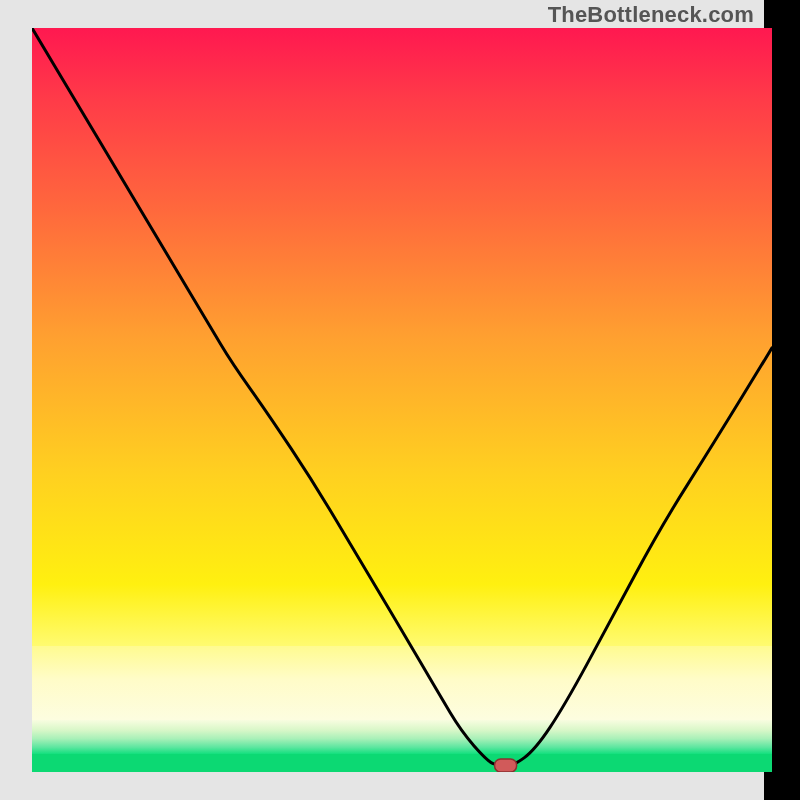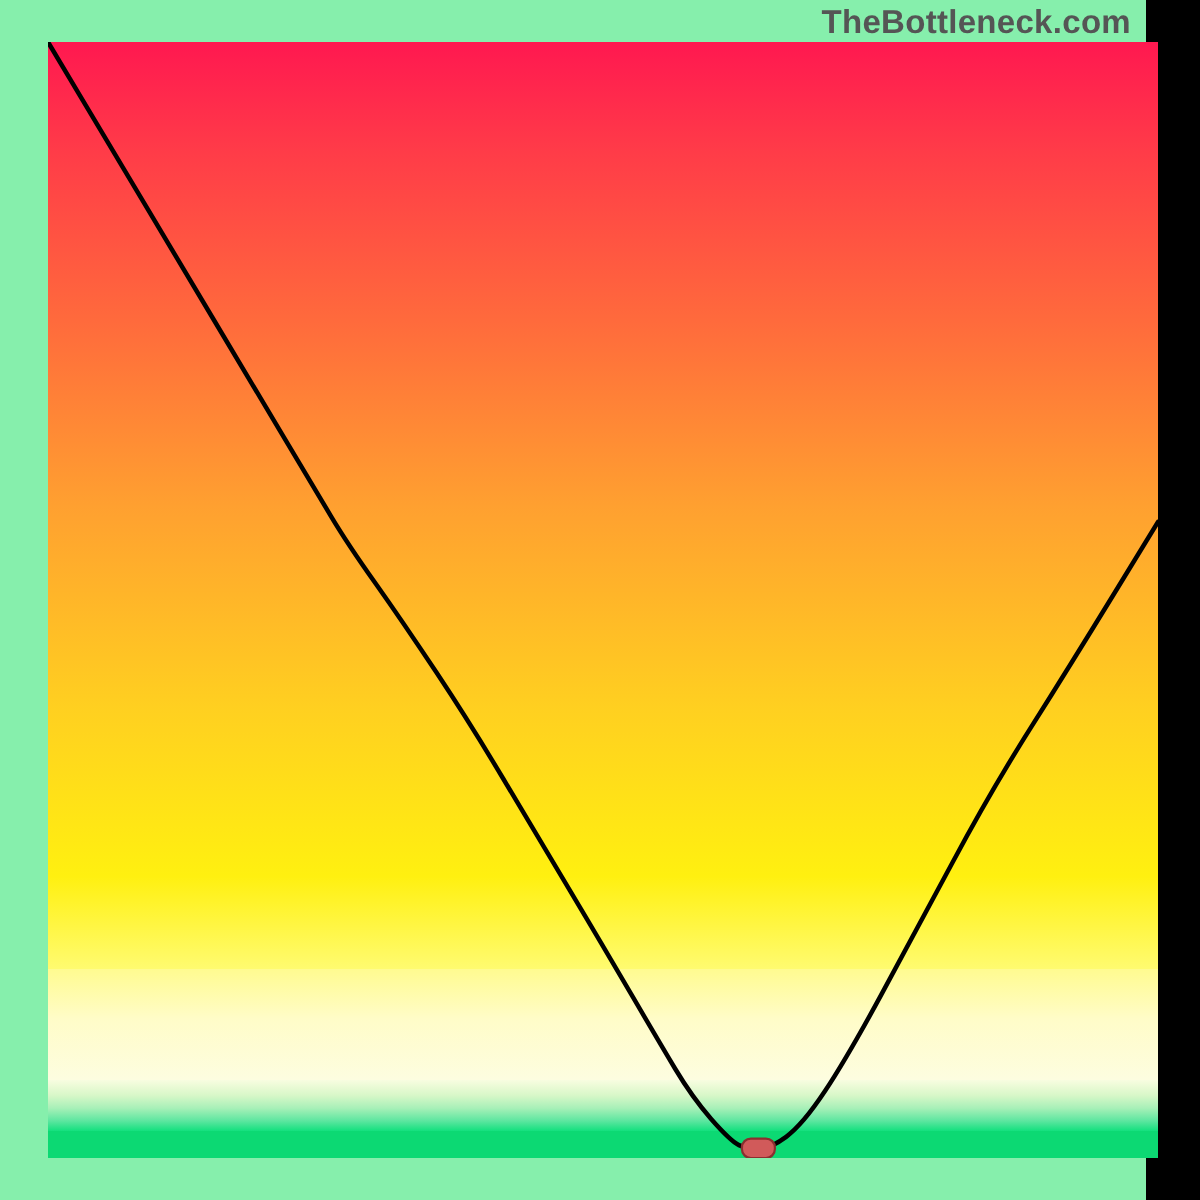--- a/index.html
+++ b/index.html
@@ -8,21 +8,21 @@
     width: 800px;
     height: 800px;
     background: #000;
     overflow: hidden;
     font-family: Arial, Helvetica, sans-serif;
   }
   .frame {
     position: relative;
     width: 764px;
     height: 800px;
-    background: #86efac;
+    background: #e5e5e5;
   }
   .watermark {
     position: absolute;
     top: 2px;
     right: 10px;
     color: #555;
     font-size: 22px;
     font-weight: 600;
     letter-spacing: 0.2px;
     z-index: 30;

